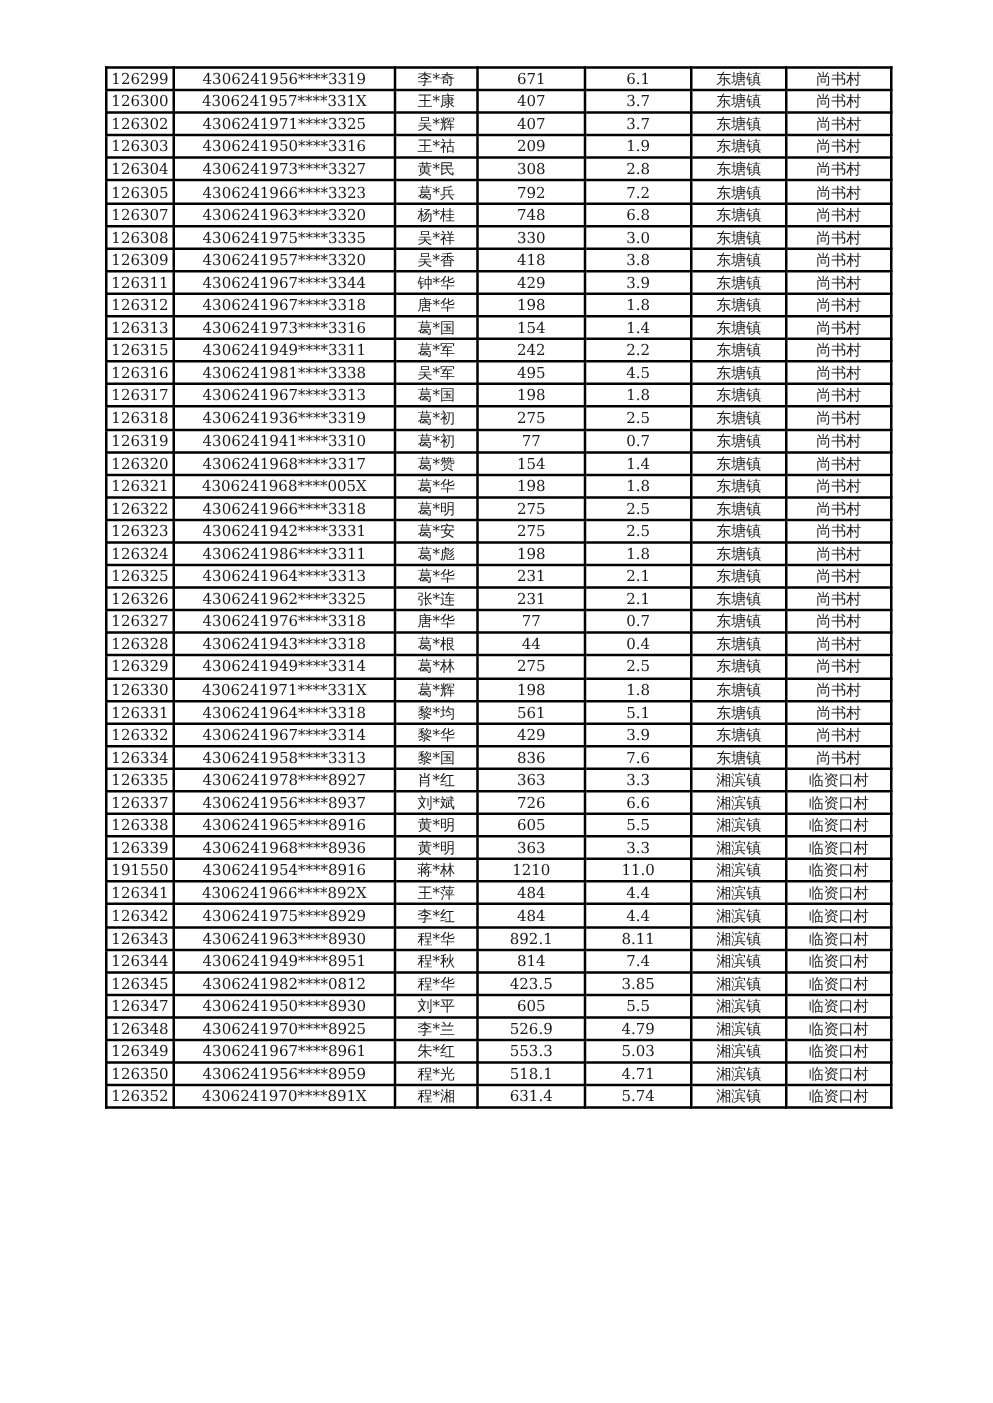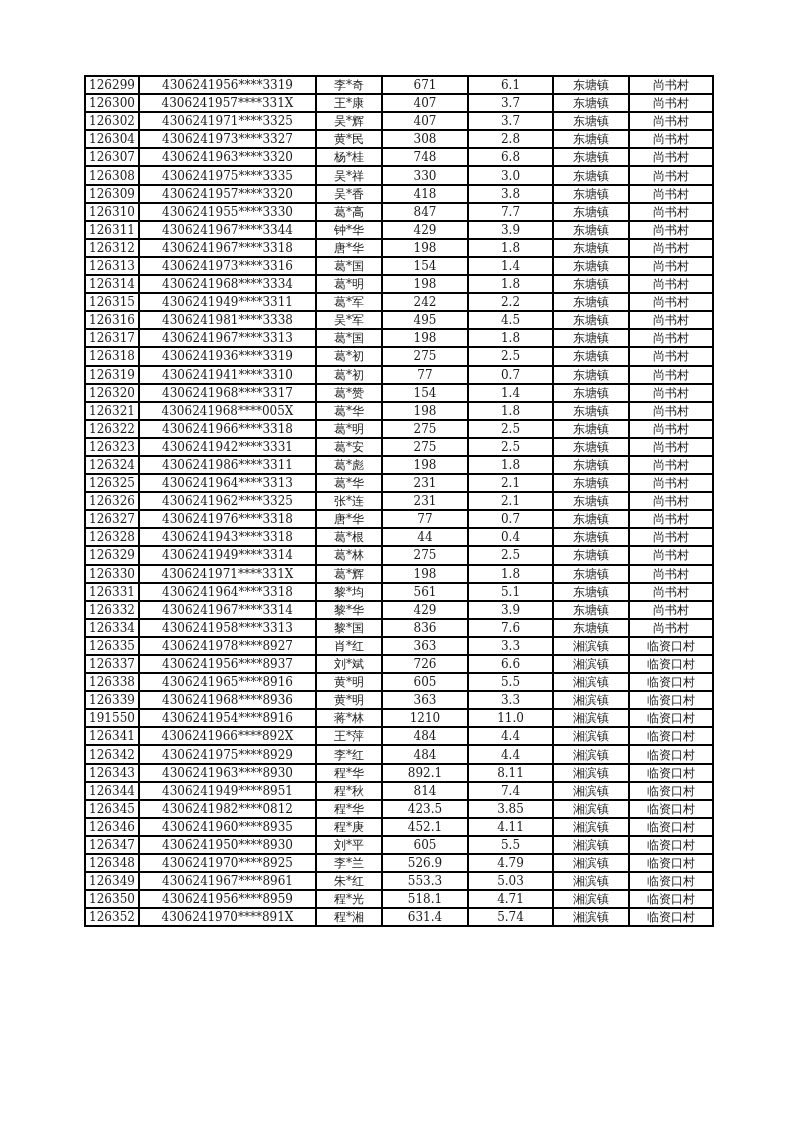--- a/index.html
+++ b/index.html
@@ -14,21 +14,21 @@
     font-family:"DejaVu Serif","Liberation Serif",serif;
   }
   .page{
     position:relative;
     width:794px;height:1122px;
     background:var(--page-bg);
     overflow:hidden;
   }
   table.records{
     position:absolute;
-    left:84px;top:75px;
+    left:84px;top:53px;
     width:628px;
     border-collapse:collapse;
     table-layout:fixed;
   }
   table.records td{
     border:2px solid var(--border-color);
     padding:0;
     height:16.1px;
     text-align:center;
     vertical-align:middle;
@@ -75,29 +75,47 @@
         <tr>
           <td>126302</td>
           <td>4306241971****3325</td>
           <td>吴*辉</td>
           <td>407</td>
           <td>3.7</td>
           <td>东塘镇</td>
           <td>尚书村</td>
         </tr>
         <tr>
+          <td>126303</td>
+          <td>4306241950****3316</td>
+          <td>王*祜</td>
+          <td>209</td>
+          <td>1.9</td>
+          <td>东塘镇</td>
+          <td>尚书村</td>
+        </tr>
+        <tr>
           <td>126304</td>
           <td>4306241973****3327</td>
           <td>黄*民</td>
           <td>308</td>
           <td>2.8</td>
           <td>东塘镇</td>
           <td>尚书村</td>
         </tr>
         <tr>
+          <td>126305</td>
+          <td>4306241966****3323</td>
+          <td>葛*兵</td>
+          <td>792</td>
+          <td>7.2</td>
+          <td>东塘镇</td>
+          <td>尚书村</td>
+        </tr>
+        <tr>
           <td>126307</td>
           <td>4306241963****3320</td>
           <td>杨*桂</td>
           <td>748</td>
           <td>6.8</td>
           <td>东塘镇</td>
           <td>尚书村</td>
         </tr>
         <tr>
           <td>126308</td>
@@ -111,29 +129,20 @@
         <tr>
           <td>126309</td>
           <td>4306241957****3320</td>
           <td>吴*香</td>
           <td>418</td>
           <td>3.8</td>
           <td>东塘镇</td>
           <td>尚书村</td>
         </tr>
         <tr>
-          <td>126310</td>
-          <td>4306241955****3330</td>
-          <td>葛*高</td>
-          <td>847</td>
-          <td>7.7</td>
-          <td>东塘镇</td>
-          <td>尚书村</td>
-        </tr>
-        <tr>
           <td>126311</td>
           <td>4306241967****3344</td>
           <td>钟*华</td>
           <td>429</td>
           <td>3.9</td>
           <td>东塘镇</td>
           <td>尚书村</td>
         </tr>
         <tr>
           <td>126312</td>
@@ -147,29 +156,20 @@
         <tr>
           <td>126313</td>
           <td>4306241973****3316</td>
           <td>葛*国</td>
           <td>154</td>
           <td>1.4</td>
           <td>东塘镇</td>
           <td>尚书村</td>
         </tr>
         <tr>
-          <td>126314</td>
-          <td>4306241968****3334</td>
-          <td>葛*明</td>
-          <td>198</td>
-          <td>1.8</td>
-          <td>东塘镇</td>
-          <td>尚书村</td>
-        </tr>
-        <tr>
           <td>126315</td>
           <td>4306241949****3311</td>
           <td>葛*军</td>
           <td>242</td>
           <td>2.2</td>
           <td>东塘镇</td>
           <td>尚书村</td>
         </tr>
         <tr>
           <td>126316</td>
@@ -417,29 +417,20 @@
         <tr>
           <td>126345</td>
           <td>4306241982****0812</td>
           <td>程*华</td>
           <td>423.5</td>
           <td>3.85</td>
           <td>湘滨镇</td>
           <td>临资口村</td>
         </tr>
         <tr>
-          <td>126346</td>
-          <td>4306241960****8935</td>
-          <td>程*庚</td>
-          <td>452.1</td>
-          <td>4.11</td>
-          <td>湘滨镇</td>
-          <td>临资口村</td>
-        </tr>
-        <tr>
           <td>126347</td>
           <td>4306241950****8930</td>
           <td>刘*平</td>
           <td>605</td>
           <td>5.5</td>
           <td>湘滨镇</td>
           <td>临资口村</td>
         </tr>
         <tr>
           <td>126348</td>

